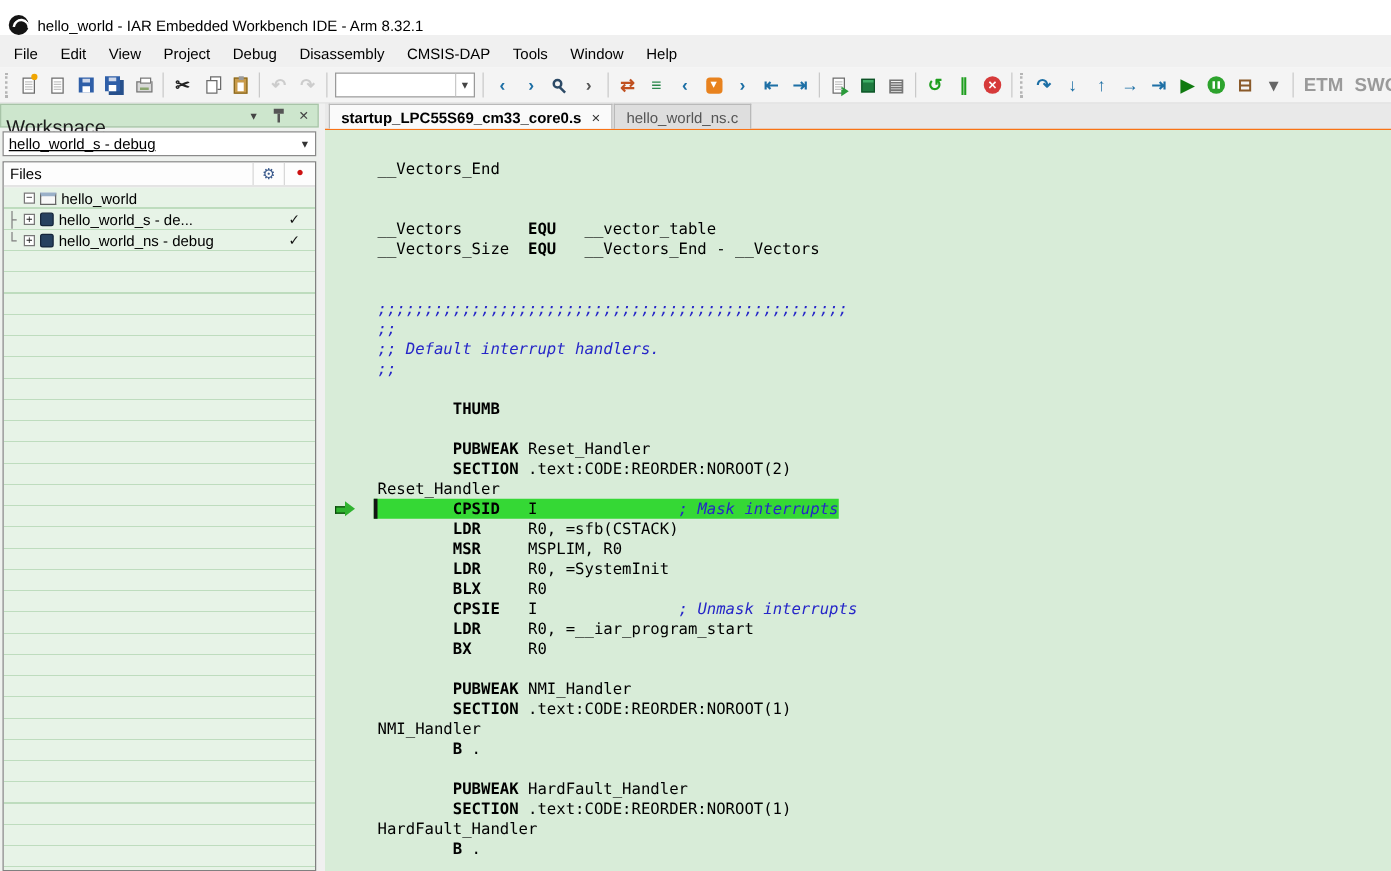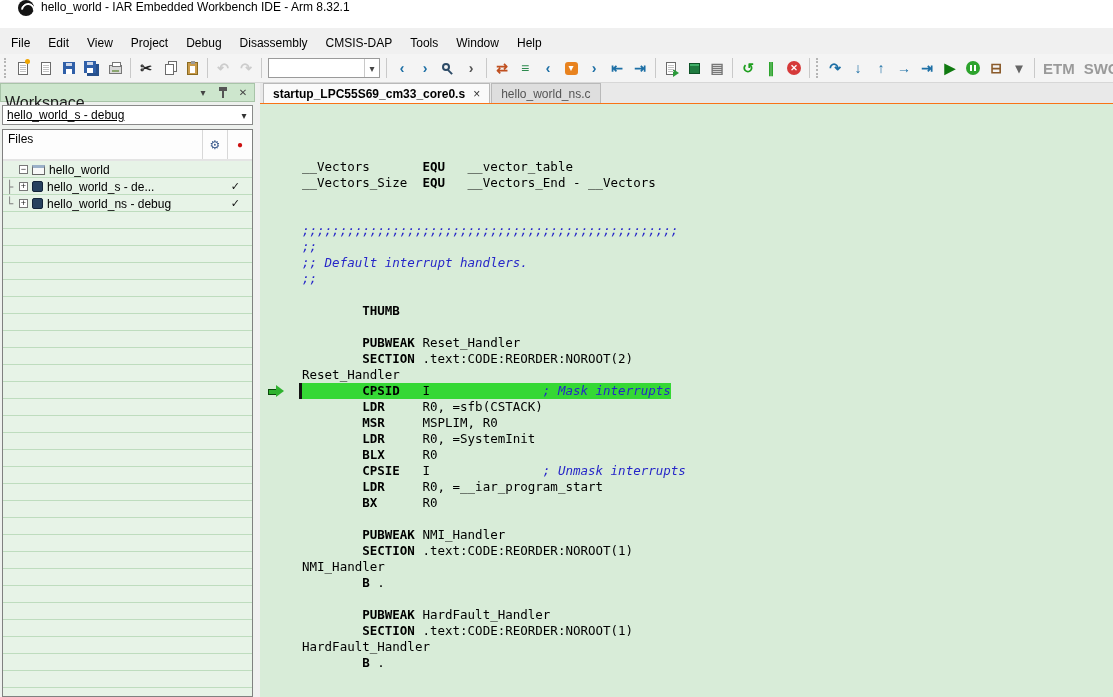--- a/index.html
+++ b/index.html
@@ -3,21 +3,21 @@
 <meta charset="utf-8">
 <style>
   * { box-sizing: border-box; }
   html,body { margin:0; padding:0; }
   body {
     width:1113px; height:697px; overflow:hidden; background:#fff;
     font-family:"Liberation Sans", sans-serif; font-size:12px; color:#000;
     -webkit-user-select:none; user-select:none;
   }
   
-  .titlebar { height:28px; background:#fff; display:flex; align-items:flex-start; gap:7px; padding:0 18px; }
+  .titlebar { height:28px; background:#fff; display:flex; align-items:flex-end; gap:7px; padding:0 7px; }
   .app-icon { width:16px; height:16px; border-radius:50%; background:#141414; position:relative; flex:0 0 auto; }
   .app-icon::after { content:""; position:absolute; left:3px; top:3px; width:10px; height:10px;
     border-radius:50%; border:2px solid #fff; border-left-color:transparent; border-bottom-color:transparent; transform:rotate(-40deg); }
   .title-text { font-size:12px; }
   
   .menubar { height:26px; background:#f0f0f0; display:flex; align-items:flex-end; padding-left:2px; }
   .menu-item { padding:4px 9px; cursor:default; }
   
   .toolbar { height:29px; background:#f4f4f4; border-bottom:1px solid #d7d7d7; display:flex; align-items:center; gap:1px; padding:0 2px; }
   .tb-btn { width:22px; height:22px; display:flex; align-items:center; justify-content:center; border-radius:2px; flex:0 0 auto; }
@@ -60,21 +60,21 @@
   .mainrow { height:614px; display:flex; background:#f0f0f0; }
   
   .left-panel { width:260px; flex:0 0 auto; background:#eef1ee; display:flex; flex-direction:column; border-right:5px solid #f0f0f0; }
   .panel-header { height:19px; background:var(--panel-header-bg,#cde6cd); border:1px solid #a8c4a8; display:flex; align-items:center; padding:0 4px; gap:6px; }
   .panel-title { flex:1; font-size:16px; color:#1c1c1c;margin-top:20px; }
   .ph-btn { width:14px; text-align:center; color:#444; font-size:10px; display:flex; align-items:center; justify-content:center; height:15px; }
   .config-select { height:20px; margin:3px 2px 2px 2px; background:#fff; border:1px solid #8a8a8a; display:flex; align-items:center; }
   .config-select .config-value { flex:1; padding:0 4px;text-decoration:underline; }
   .config-select .combo-caret { width:16px; height:18px; display:flex; align-items:center; justify-content:center; font-size:10px; color:#333; }
   .files-box { flex:1; margin:2px 2px 0 2px; border:1px solid #808080; background:#fff; display:flex; flex-direction:column; overflow:hidden; }
-  .files-header { height:31px; border-bottom:2px solid #e4e4e4; display:flex; align-items:stretch; background:#fdfdfd; }
+  .files-header { height:20px; border-bottom:2px solid #e4e4e4; display:flex; align-items:stretch; background:#fdfdfd; }
   .fh-label { flex:1; padding:2px 0 0 5px; }
   .fh-sep { width:1px; background:#d8d8d8; }
   .fh-cell { width:24px; display:flex; align-items:center; justify-content:center; }
   .gear { color:#3a5a8c; font-size:12px; line-height:1; }
   .reddot { color:#cc1111; font-size:10px; line-height:1; }
   .tree { flex:1; padding-left:3px;
     background:repeating-linear-gradient(to bottom, var(--tree-row,#e7f3e7) 0px, var(--tree-row,#e7f3e7) 16px, var(--tree-line,#bedcbe) 16px, var(--tree-line,#bedcbe) 17px); }
   .tree-row { height:17px; display:flex; align-items:center; position:relative; white-space:nowrap; overflow:hidden; }
   .tree-conn { font-family:"DejaVu Sans Mono", monospace; color:#808080; font-size:12px; width:12px; flex:0 0 auto; }
   .expander { width:9px; height:9px; border:1px solid #777; background:#fff; font-size:9px; line-height:7px; text-align:center; margin:0 4px 0 1px; flex:0 0 auto; color:#222; }
@@ -307,20 +307,21 @@
         <div class="tab active">
           <span class="tab-label">startup_LPC55S69_cm33_core0.s</span>
           <span class="tab-close">×</span>
         </div>
         <div class="tab">
           <span class="tab-label">hello_world_ns.c</span>
         </div>
       </div>
     <div class="editor">
       <div>
+          <div class="code-line"><span class="s-p">__Vectors_End</span></div>
           <div class="code-line"></div>
           <div class="code-line"></div>
           <div class="code-line"><span class="s-p">__Vectors       </span><span class="s-k">EQU</span><span class="s-p">   __vector_table</span></div>
           <div class="code-line"><span class="s-p">__Vectors_Size  </span><span class="s-k">EQU</span><span class="s-p">   __Vectors_End - __Vectors</span></div>
           <div class="code-line"></div>
           <div class="code-line"></div>
           <div class="code-line"><span class="s-c">;;;;;;;;;;;;;;;;;;;;;;;;;;;;;;;;;;;;;;;;;;;;;;;;;;</span></div>
           <div class="code-line"><span class="s-c">;;</span></div>
           <div class="code-line"><span class="s-c">;; Default interrupt handlers.</span></div>
           <div class="code-line"><span class="s-c">;;</span></div>

